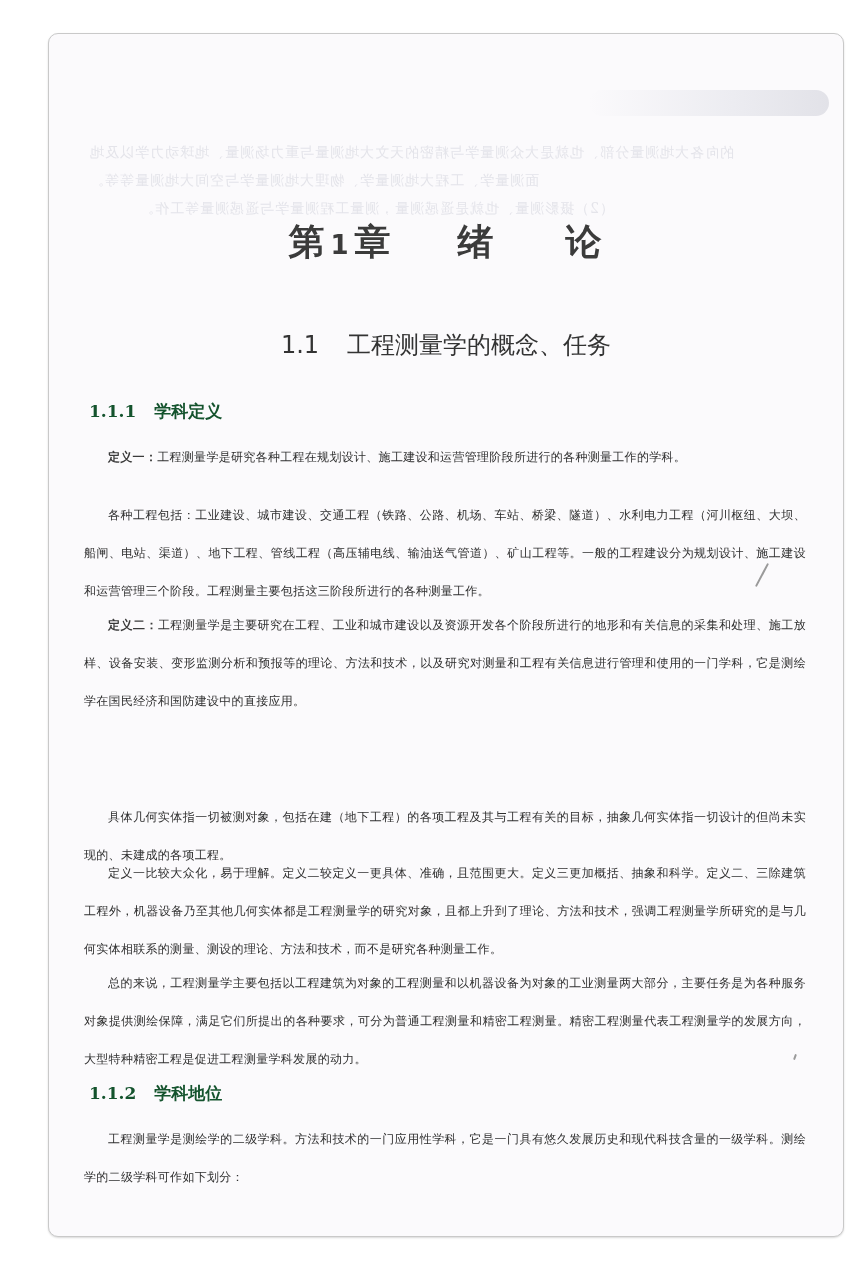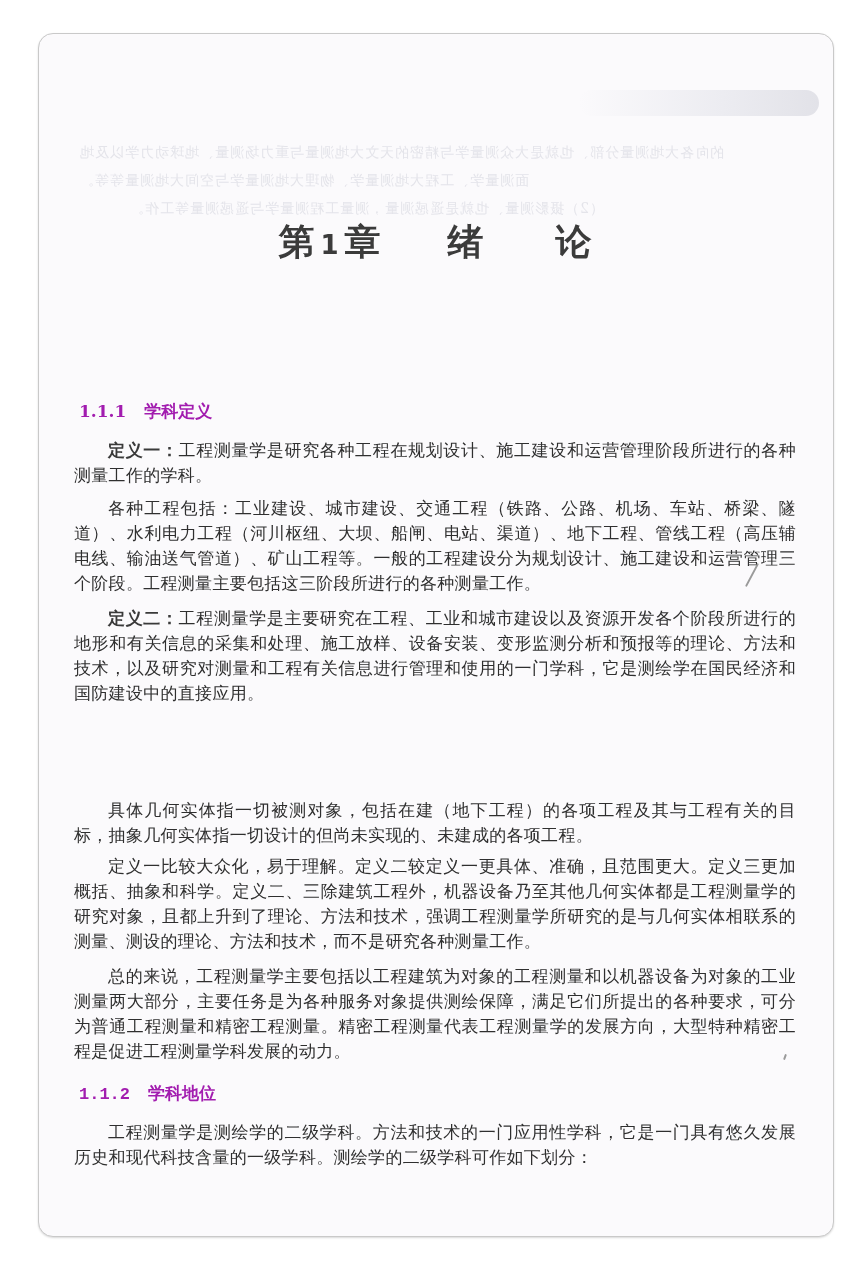--- a/index.html
+++ b/index.html
@@ -9,27 +9,27 @@
     }
     body {
       width: 860px;
       height: 1270px;
       position: relative;
       overflow: hidden;
       font-family: "DejaVu Serif", "Liberation Serif", serif;
     }
     .page {
       position: absolute;
-      left: 38px;
+      left: 48px;
       top: 33px;
       width: 794px;
       height: 1202px;
       background: #fbfafc;
       border: 1.5px solid #c9c9c9;
-      border-radius: 15px;
+      border-radius: 10px;
       box-shadow: 0 1px 2px rgba(0,0,0,0.15);
       overflow: hidden;
     }
     
     .bleed {
       position: absolute;
       color: #e4e4ea;
       font-size: 14px;
       white-space: nowrap;
       transform: scaleX(-1);
@@ -68,29 +68,29 @@
       font-size: 24px;
       color: #333;
     }
     .section-title .sec-num { margin-right: 28px; }
     .subsection {
       position: absolute;
       left: 40px;
       font-family: "DejaVu Serif", "Liberation Serif", serif;
       font-weight: bold;
       font-size: 17px;
-      color: #a21caf;
+      color: #14532d;
     }
     .subsection .sub-num { margin-right: 18px; }
     .para {
       position: absolute;
       left: 35px;
       width: 722px;
-      font-size: 17px;
-      line-height: 25px;
+      font-size: 12px;
+      line-height: 38px;
       color: #2f2f2f;
       text-align: justify;
       text-indent: 2em;
       letter-spacing: 0.3px;
     }
     .para .lead {
       font-family: "DejaVu Sans", "Liberation Sans", sans-serif;
       font-weight: bold;
       color: #3a3a3a;
     }
@@ -109,20 +109,23 @@
   <div class="bleed" style="left:40px; top:110px;">的向各大地测量分部、也就是大众测量学与精密的天文大地测量与重力场测量、地球动力学以及地</div>
   <div class="bleed" style="left:40px; top:138px;">面测量学、工程大地测量学、物理大地测量学与空间大地测量等等。</div>
   <div class="bleed" style="left:90px; top:166px;">（2）摄影测量、也就是遥感测量，测量工程测量学与遥感测量等工作。</div>
 
   <div class="chapter-title">
     <span>第</span><span class="num">1</span><span>章</span>
     <span style="display:inline-block;width:36px;"></span>
     <span>绪</span><span class="gap"></span><span>论</span>
   </div>
 
+  <div class="section-title">
+    <span class="sec-num">1.1</span><span>工程测量学的概念、任务</span>
+  </div>
 
   <div class="subsection" style="top:366px;">
     <span class="sub-num">1.1.1</span><span>学科定义</span>
   </div>
 
   <div class="para" style="top:404px;">
     <span class="lead">定义一：</span><span>工程测量学是研究各种工程在规划设计、施工建设和运营管理阶段所进行的各种测量工作的学科。</span>
   </div>
 
   <div class="para" style="top:572px;">
@@ -139,21 +142,21 @@
   </div>
 
   <div class="para" style="top:930px;">
     <span>总的来说，工程测量学主要包括以工程建筑为对象的工程测量和以机器设备为对象的工业测量两大部分，主要任务是为各种服务对象提供测绘保障，满足它们所提出的各种要求，可分为普通工程测量和精密工程测量。精密工程测量代表工程测量学的发展方向，大型特种精密工程是促进工程测量学科发展的动力。</span>
   </div>
 
   <div class="para" style="top:820px;">
     <span>定义一比较大众化，易于理解。定义二较定义一更具体、准确，且范围更大。定义三更加概括、抽象和科学。定义二、三除建筑工程外，机器设备乃至其他几何实体都是工程测量学的研究对象，且都上升到了理论、方法和技术，强调工程测量学所研究的是与几何实体相联系的测量、测设的理论、方法和技术，而不是研究各种测量工作。</span>
   </div>
 
-  <div class="subsection" style="top:1048px;font-family:Liberation Mono, monospace;">
+  <div class="subsection" style="top:1048px;">
     <span class="sub-num">1.1.2</span><span>学科地位</span>
   </div>
 
   <div class="para" style="top:1086px;">
     <span>工程测量学是测绘学的二级学科。方法和技术的一门应用性学科，它是一门具有悠久发展历史和现代科技含量的一级学科。测绘学的二级学科可作如下划分：</span>
   </div>
 
   <div class="mark" style="left:712px; top:528px; width:2px; height:26px; transform:rotate(28deg);"></div>
   <div class="mark" style="left:745px; top:1020px; width:2px; height:6px; transform:rotate(20deg);"></div>
 </div>

